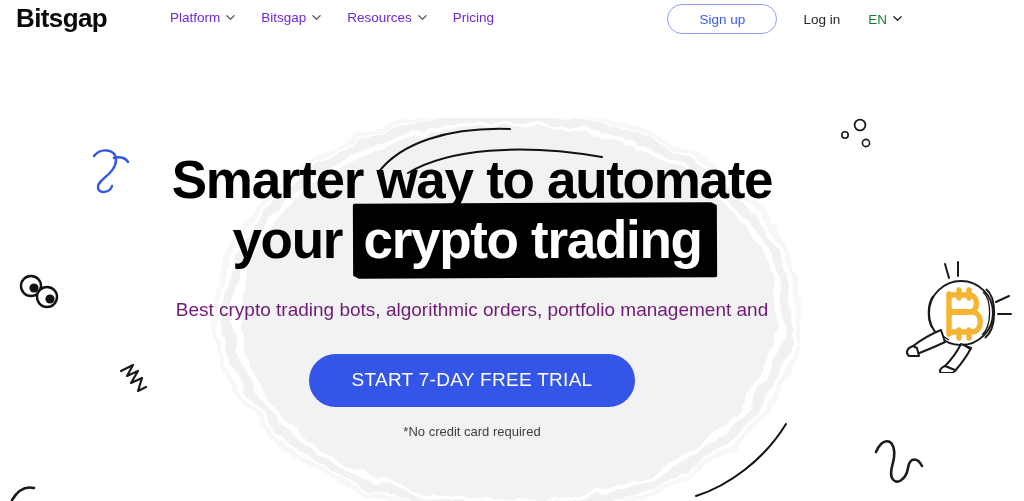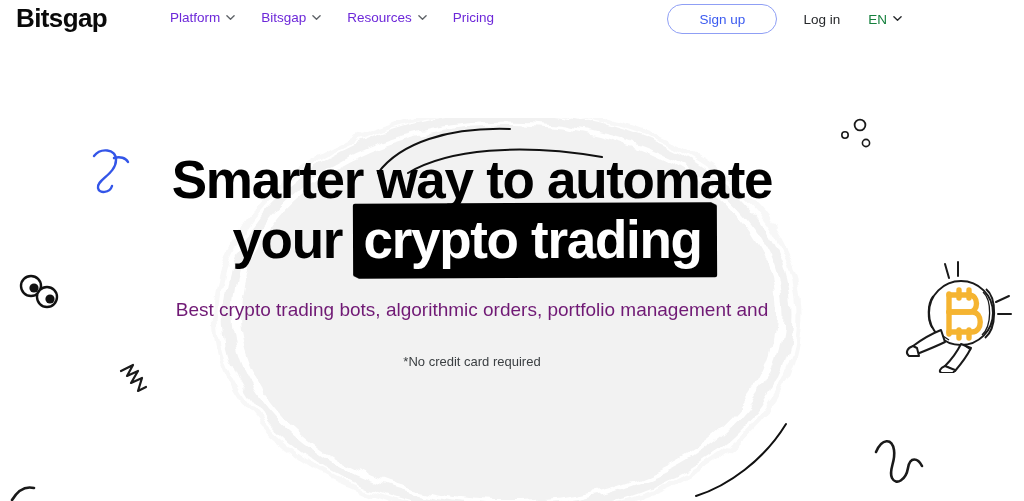--- a/index.html
+++ b/index.html
@@ -367,18 +367,19 @@
     <h1 class="headline">
       <span class="headline-line">Smarter way to automate</span>
       <span class="headline-line"><span>your </span><span class="hl-mark">crypto trading</span></span>
     </h1>
 
     <p class="subhead">
       <span class="subhead-line">Best crypto trading bots, algorithmic orders, portfolio management and</span>
     </p>
 
     <div class="cta-wrap">
+      <button class="btn-cta">START 7-DAY FREE TRIAL</button>
       <div class="cta-note">*No credit card required</div>
     </div>
 
   </section>
 
 </div>
 
 </body></html>

